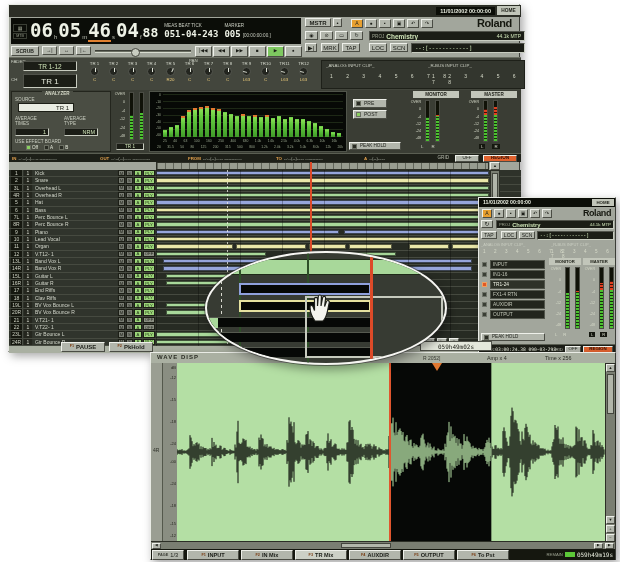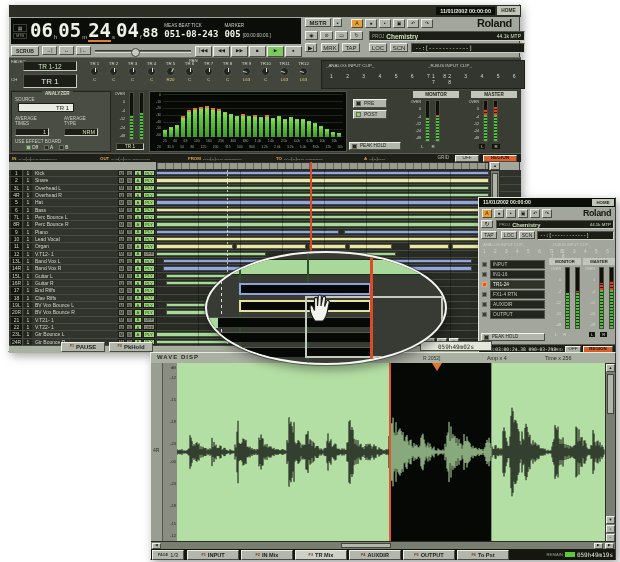--- a/index.html
+++ b/index.html
@@ -81,29 +81,29 @@
     <div class="abs darkbar" style="left:2px;top:13px;width:290px;height:26px;background:#0b0d08;display:flex;align-items:center;">
       <div style="width:14px;margin-left:2px;">
         <div style="font-size:5px;color:#9aa08e;border:1px solid #3a3e34;text-align:center;">▦</div>
         <div style="font-size:3.6px;color:#9aa08e;border:1px solid #3a3e34;text-align:center;margin-top:1px;">MTB</div>
       </div>
       <div style="display:flex;align-items:flex-start;margin-left:3px;">
         <span class="lcdnum" style="font-size:19px;line-height:1;">06</span>
           <span class="unit" style="margin-top:11px;">h</span>
         <span class="lcdnum" style="font-size:19px;line-height:1;">05</span>
           <span class="unit" style="margin-top:11px;">m</span>
-        <span class="lcdnum" style="font-size:19px;line-height:1;border-bottom:2px solid #e08030;">24</span>
+        <span class="lcdnum" style="font-size:19px;line-height:1;border-bottom:2px solid #e08030;">46</span>
           <span class="unit" style="margin-top:11px;">s</span>
         <span class="lcdnum" style="font-size:19px;line-height:1;">04</span>
           <span class="unit" style="margin-top:11px;">f</span>
         <span class="lcdnum" style="font-size:13px;line-height:1;margin-top:5px;">88</span>
       </div>
       <div style="margin-left:6px;">
         <div class="tinylab">MEAS BEAT TICK</div>
-        <div class="lcdnum" style="font-size:9px;">051-08-243</div>
+        <div class="lcdnum" style="font-size:9px;">051-04-243</div>
       </div>
       <div style="margin-left:6px;">
         <div class="tinylab">MARKER</div>
         <div style="display:flex;align-items:baseline;gap:2px;">
           <span class="lcdnum" style="font-size:9px;">005</span>
           <span class="tinylab">[00:00:00:00.]</span>
         </div>
       </div>
     </div>
 

